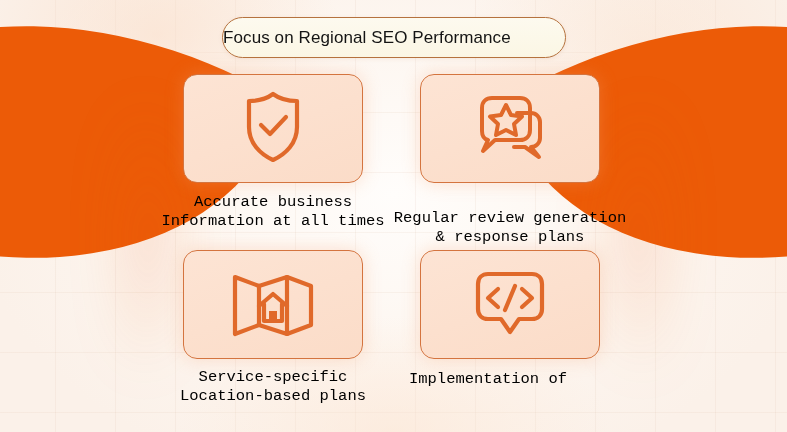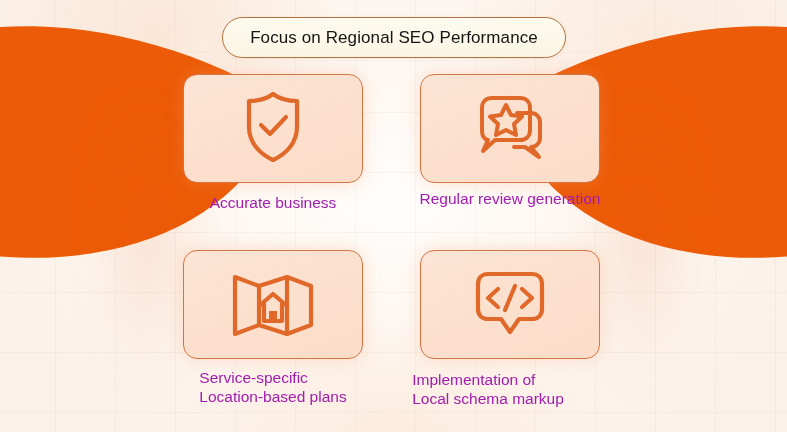--- a/index.html
+++ b/index.html
@@ -85,21 +85,21 @@
     left: 222px;
     top: 17px;
     width: 344px;
     height: 41px;
     box-sizing: border-box;
     border: 1.6px solid #b5723e;
     border-radius: 21px;
     background: linear-gradient(180deg, #fdfaef 0%, #fbf6e4 100%);
     display: flex;
     align-items: center;
-    justify-content: center;
+    justify-content: flex-start;
     box-shadow: 0 1px 4px rgba(180,110,60,0.10);
   }
   .title-text {
     font-size: 17px;
     color: #141414;
     letter-spacing: 0.1px;
     white-space: nowrap;
   }
 
   
@@ -119,27 +119,29 @@
   .card-1 { left: 183px; top: 74px; }
   .card-2 { left: 420px; top: 74px; }
   .card-3 { left: 183px; top: 250px; }
   .card-4 { left: 420px; top: 250px; }
 
   .card-icon { display: block; }
 
   
   .caption {
     position: absolute;
+    text-align: center;
     font-size: 15.5px;
     line-height: 19px;
-    color: #a21caf;
+    color: #000000;
     white-space: nowrap;
+    font-family: Liberation Mono, monospace;
   }
   .cap-1 { left: 273px; top: 193px; transform: translateX(-50%); }
-  .cap-2 { left: 510px; top: 189px; transform: translateX(-50%); }
+  .cap-2 { left: 510px; top: 209px; transform: translateX(-50%); }
   .cap-3 { left: 273px; top: 368px; transform: translateX(-50%); }
   .cap-4 { left: 488px; top: 370px; transform: translateX(-50%); }
   .cap-line { display: block; }
 </style>
 </head>
 <body>
 
 <div id="canvas">
 
   <div class="bg-base"></div>
@@ -198,26 +200,27 @@
         <path d="M9 17 C9 11, 13 7, 19 7 L63 7 C69 7, 73 11, 73 17 L73 42 C73 48, 69 52, 63 52 L50 52 L41 65 L32 52 L19 52 C13 52, 9 48, 9 42 Z"></path>
         <polyline points="29,22 19,31 29,40"></polyline>
         <polyline points="53,22 63,31 53,40"></polyline>
         <line x1="46" y1="19" x2="36" y2="43"></line>
       </svg>
     </span>
   </div>
 
   <div class="caption cap-1">
     <span class="cap-line">Accurate business</span>
+    <span class="cap-line">Information at all times</span>
   </div>
   <div class="caption cap-2">
     <span class="cap-line">Regular review generation</span>
+    <span class="cap-line">&amp; response plans</span>
   </div>
   <div class="caption cap-3">
     <span class="cap-line">Service-specific</span>
     <span class="cap-line">Location-based plans</span>
   </div>
   <div class="caption cap-4">
     <span class="cap-line">Implementation of</span>
-    <span class="cap-line">Local schema markup</span>
   </div>
 
 </div>
 
 </body></html>

